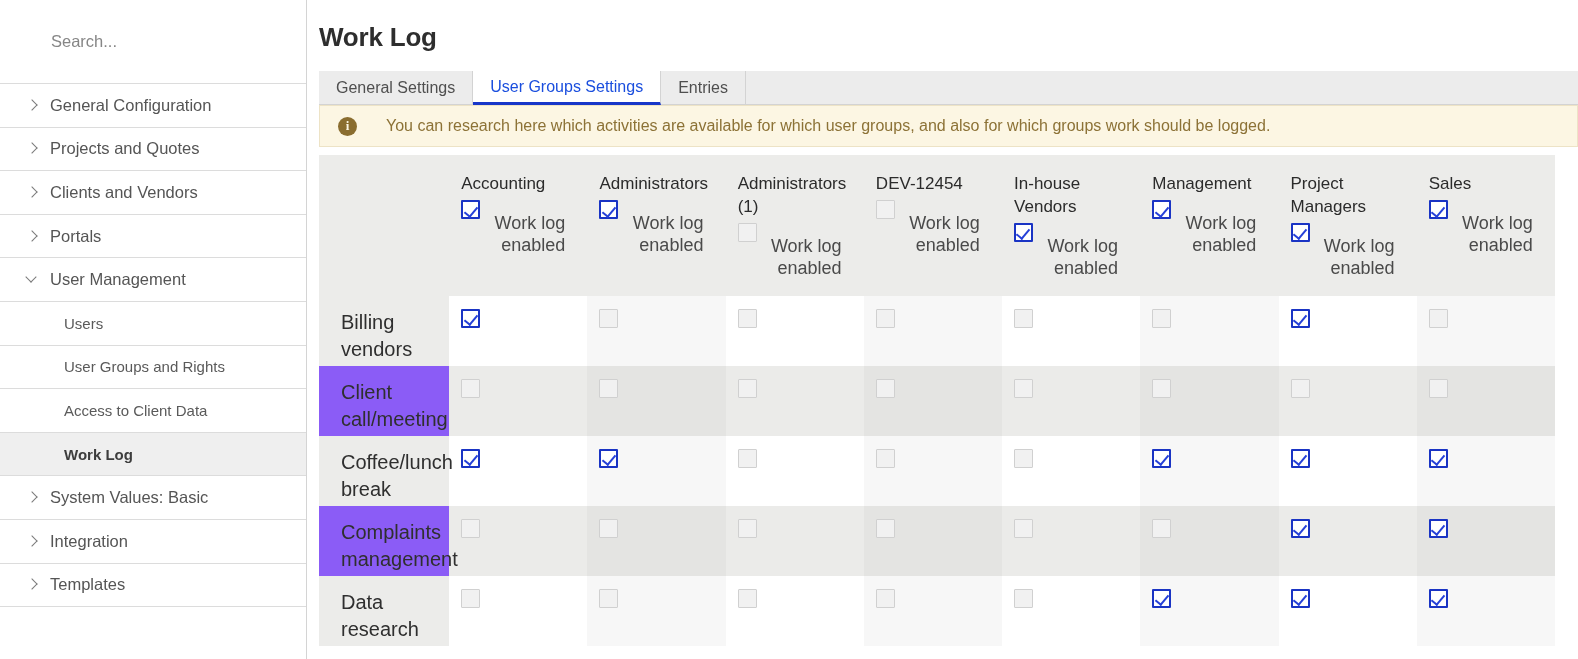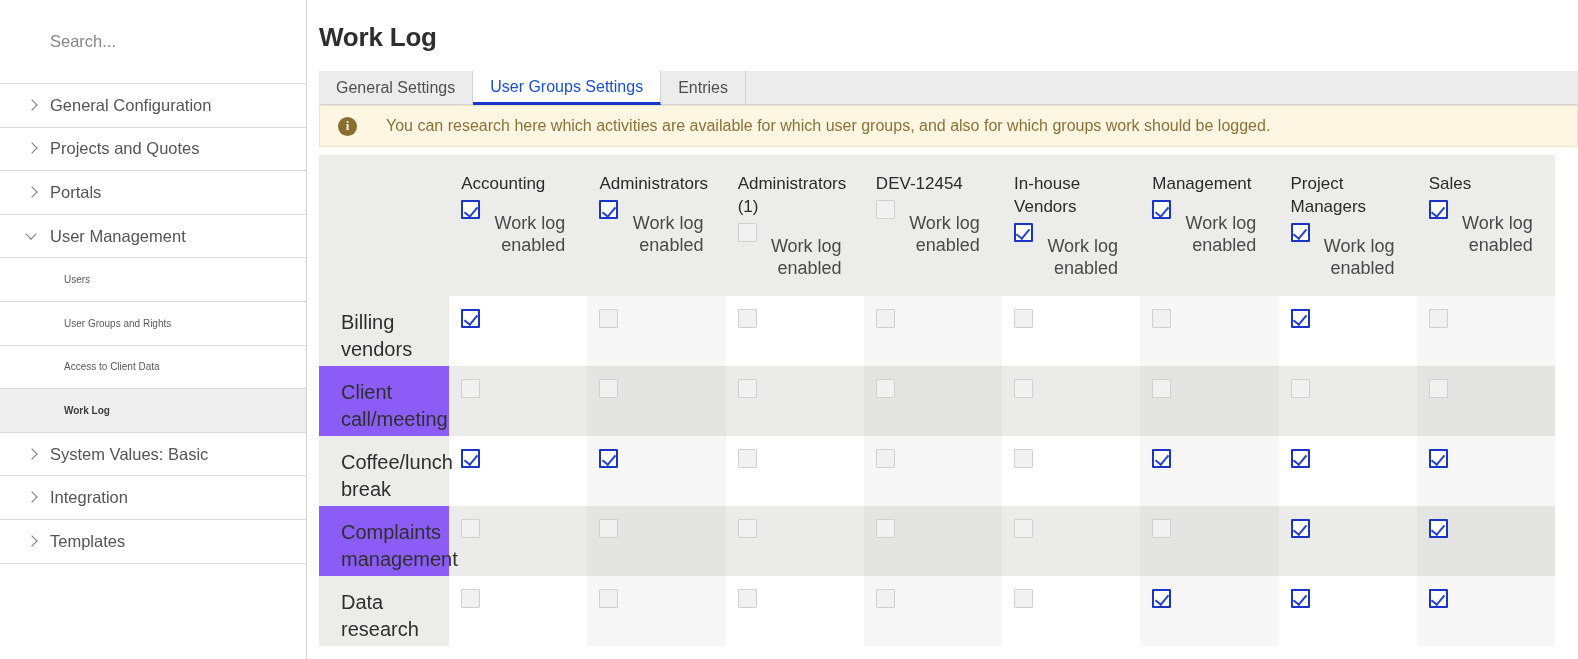--- a/index.html
+++ b/index.html
@@ -19,21 +19,22 @@
     height: 659px;
     background: #ffffff;
     border-right: 1px solid #d4d4d4;
     overflow: hidden;
   }
   .search-wrap {
     height: 84px;
     border-bottom: 1px solid #dcdcdc;
     display: flex;
     align-items: center;
-    padding-left: 50px;
+    padding-left: 36px;
+    justify-content: center;
   }
   .search-input {
     border: none;
     outline: none;
     background: transparent;
     font-family: "Liberation Sans", sans-serif;
     font-size: 16.5px;
     color: #4a4a4a;
     width: 240px;
     padding: 0;
@@ -44,21 +45,21 @@
     height: 43.6px;
     display: flex;
     align-items: center;
     border-bottom: 1px solid #dcdcdc;
     font-size: 16.5px;
     color: #555555;
     cursor: pointer;
     white-space: nowrap;
   }
   .nav-item.lvl0 { padding-left: 26px; }
-  .nav-item.lvl1 { padding-left: 64px; font-size: 10px; color: #5a5a5a; }
+  .nav-item.lvl1 { padding-left: 64px; font-size: 15px; color: #5a5a5a; }
   .nav-item.active { background: #efefef; }
   .nav-item.active .nav-label { font-weight: bold; color: #3d3d3d; }
   .chev {
     display: inline-block;
     width: 13px; height: 13px;
     margin-right: 11px;
     position: relative;
     flex: 0 0 auto;
   }
   .chev::before {
@@ -261,20 +262,24 @@
         <div class="nav-item lvl0">
           <span class="chev"></span>
           <span class="nav-label">General Configuration</span>
         </div>
         <div class="nav-item lvl0">
           <span class="chev"></span>
           <span class="nav-label">Projects and Quotes</span>
         </div>
         <div class="nav-item lvl0">
           <span class="chev"></span>
+          <span class="nav-label">Clients and Vendors</span>
+        </div>
+        <div class="nav-item lvl0">
+          <span class="chev"></span>
           <span class="nav-label">Portals</span>
         </div>
         <div class="nav-item lvl0">
           <span class="chev down"></span>
           <span class="nav-label">User Management</span>
         </div>
         <div class="nav-item lvl1">
           <span class="nav-label">Users</span>
         </div>
         <div class="nav-item lvl1">

